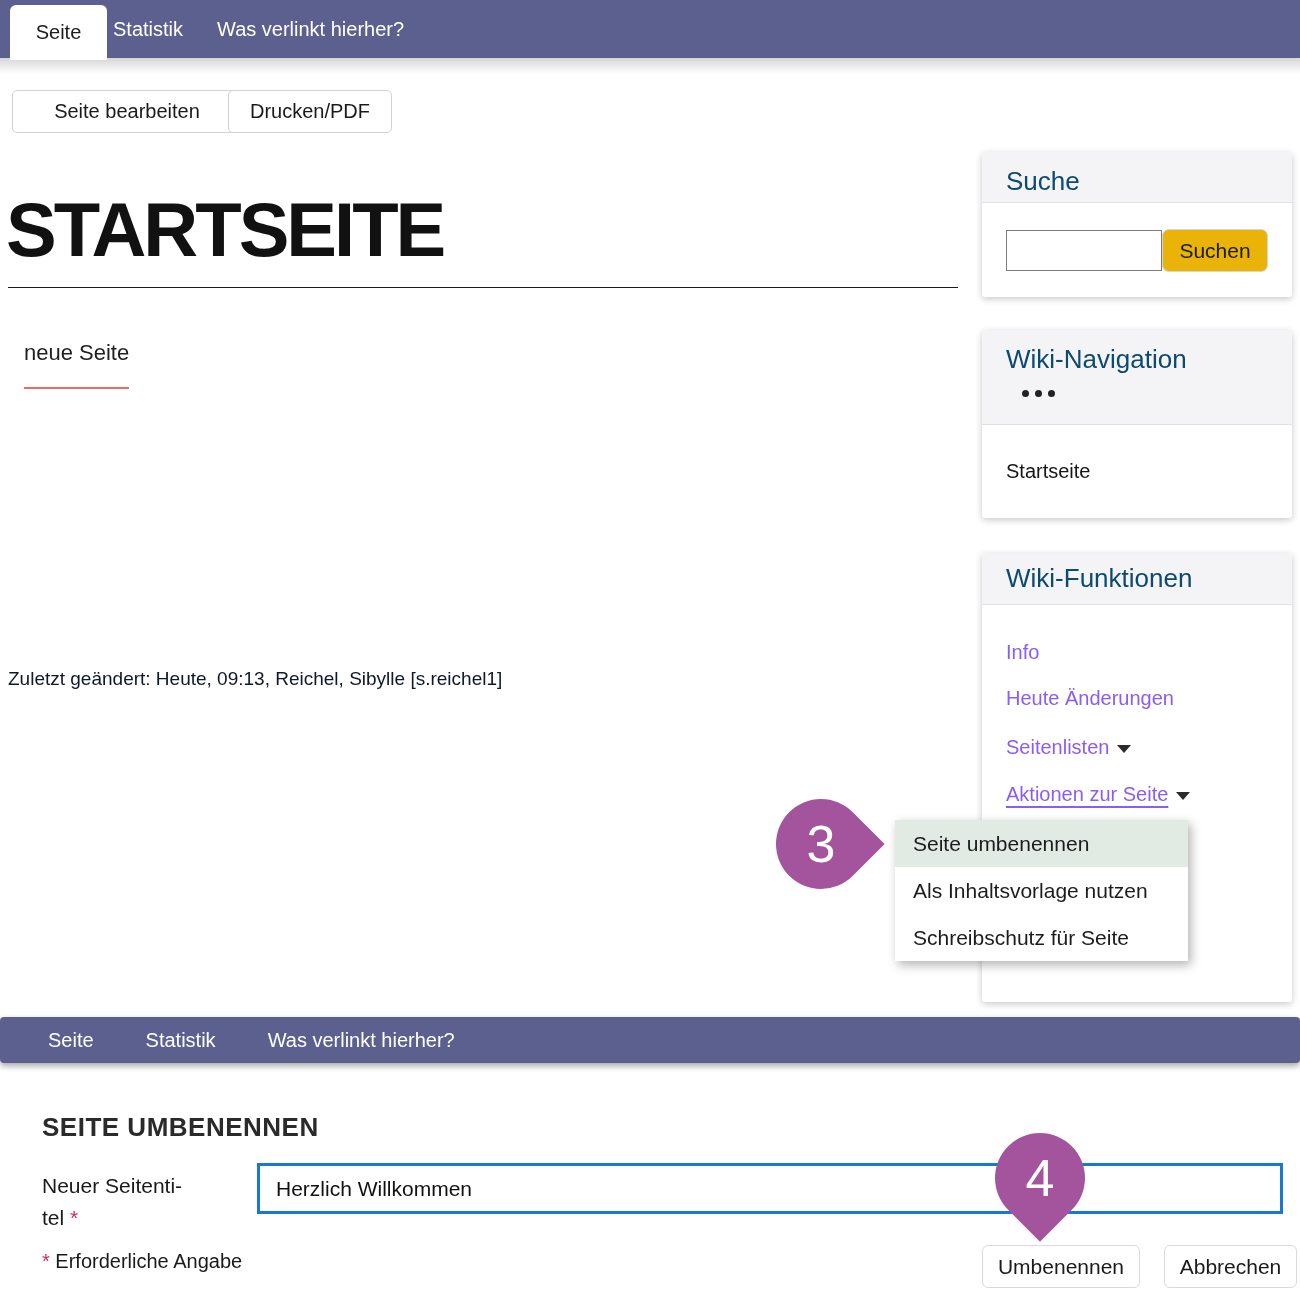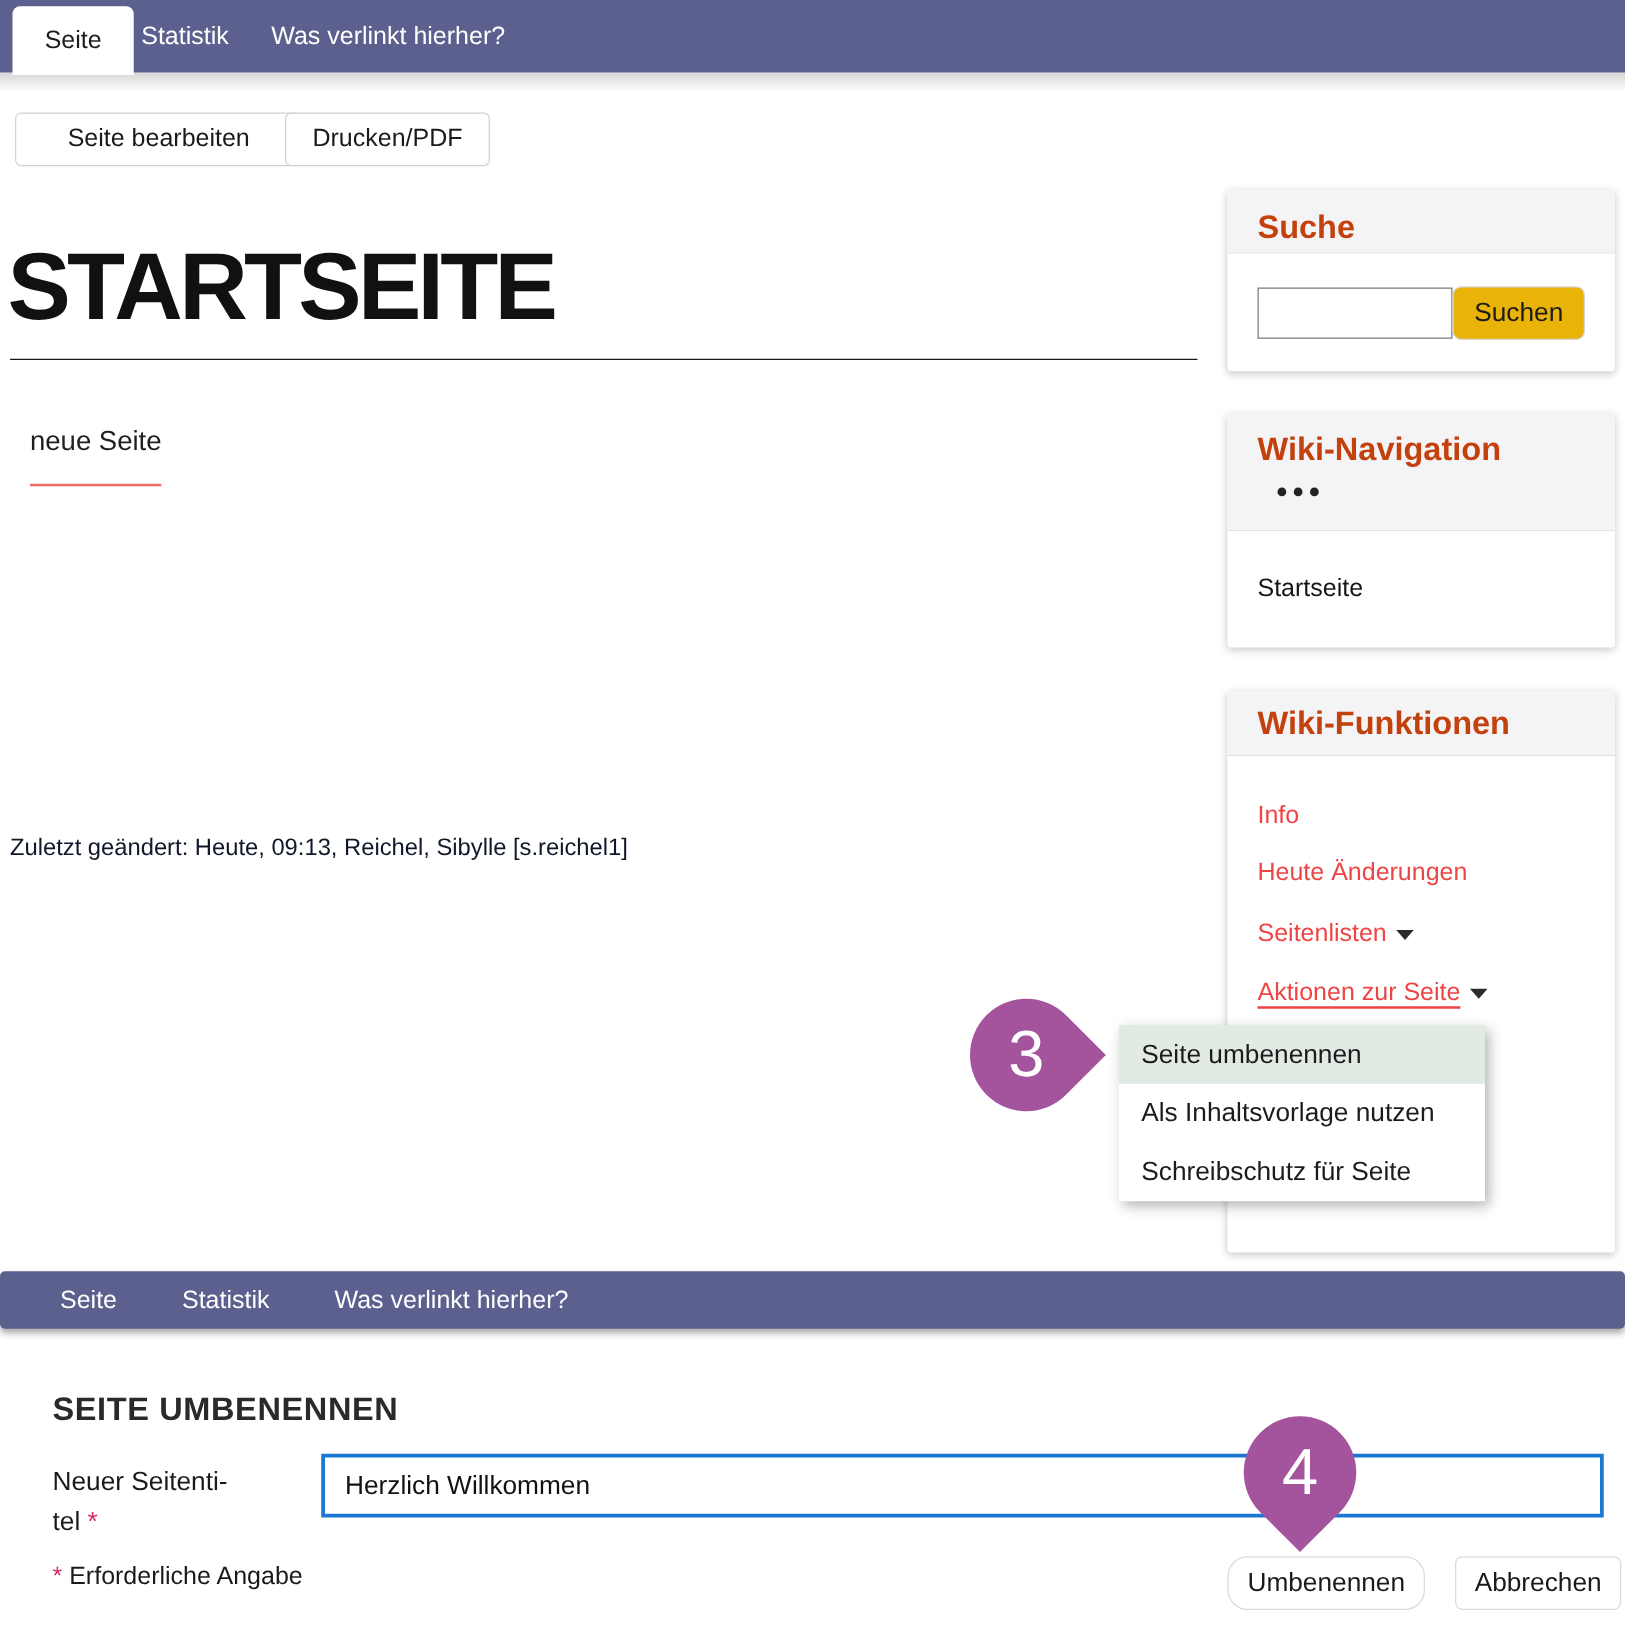--- a/index.html
+++ b/index.html
@@ -30,37 +30,37 @@
     letter-spacing:-3px; color:#111; }
   .title-rule { position:absolute; left:8px; top:287px; width:950px; height:0; border-top:1.5px solid #1a1a1a; }
   .content-link { position:absolute; left:24px; top:340px; font-size:22px; color:#1f1f1f;
     padding-bottom:21px; border-bottom:2px solid #ef6a63; cursor:pointer; }
   .meta-line { position:absolute; left:8px; top:668px; font-size:19px; color:#0f172a; }
 
   
   .sbox { position:absolute; left:982px; width:310px; background:#fff; border-radius:3px;
     box-shadow:0 2px 7px rgba(0,0,0,0.22); }
   .sbox-head { background:#f4f3f6; border-bottom:1px solid #e2e1e4; border-radius:3px 3px 0 0; }
-  .sbox-title { font-size:26px; font-weight:700; color:#c2410c; padding:14px 0 0 24px; }
+  .sbox-title { font-size:26px; font-weight:400; color:#0c4a6e; padding:14px 0 0 24px; }
   .box-suche { top:152px; height:145px; }
   .box-suche .sbox-head { height:51px; }
   .search-input { position:absolute; left:24px; top:78px; width:156px; height:41px;
     border:1px solid #7a7a7a; background:#fff; font-size:19px; padding:0 8px; }
   .search-btn { position:absolute; left:180px; top:77px; width:106px; height:43px; background:#eab308;
     border:1px solid #d6d6d6; border-radius:7px; font-size:21px; display:flex; align-items:center;
     justify-content:center; cursor:pointer; }
   .box-nav { top:330px; height:188px; }
   .box-nav .sbox-head { height:95px; }
   .ellipsis-icon { position:absolute; left:40px; top:60px; display:flex; gap:6px; cursor:pointer; }
   .ellipsis-icon i { width:7px; height:7px; border-radius:50%; background:#222; }
   .nav-item { position:absolute; left:24px; top:130px; font-size:20px; color:#161616; cursor:pointer; }
   .box-func { top:553px; height:449px; }
   .box-func .sbox-head { height:52px; }
   .box-func .sbox-title { padding-top:10px; }
-  .func-item { position:absolute; left:24px; font-size:20px; color:#ef4444; cursor:pointer; }
+  .func-item { position:absolute; left:24px; font-size:20px; color:#8b5cf6; cursor:pointer; }
   .fi-0 { top:88px; } .fi-1 { top:134px; } .fi-2 { top:183px; }
   .fi-3 { top:230px; text-decoration:underline; text-underline-offset:5px; }
   .caret { display:inline-block; width:0; height:0; border-left:7px solid transparent;
     border-right:7px solid transparent; border-top:8px solid #2b2b2b; margin-left:8px;
     vertical-align:middle; }
 
   
   .dropdown { position:absolute; left:895px; top:820px; width:293px; background:#fff;
     box-shadow:3px 4px 10px rgba(0,0,0,0.3); z-index:20; }
   .dd-item { height:47px; display:flex; align-items:center; padding-left:18px; font-size:21px;
@@ -87,21 +87,21 @@
   
   .form-heading { position:absolute; left:42px; top:1112px; font-size:26px; font-weight:700;
     letter-spacing:0.5px; color:#2a2a2a; }
   .form-label { position:absolute; left:42px; top:1170px; width:200px; font-size:21px;
     line-height:32px; color:#1a1a1a; }
   .req { color:#d82663; }
   .rename-input { position:absolute; left:257px; top:1163px; width:1026px; height:51px;
     border:3px solid #1a78d2; background:#fff; font-size:21px; padding:0 16px;
     font-family:"Liberation Sans", sans-serif; color:#111; z-index:5; }
   .req-note { position:absolute; left:42px; top:1250px; font-size:20px; color:#1a1a1a; }
-  .btn-rename { left:982px; top:1245px; width:158px; height:43px; border-radius:16px;
+  .btn-rename { left:982px; top:1245px; width:158px; height:43px; border-radius:6px;
     border:1px solid #ddd8de; font-size:21px; }
   .btn-cancel { left:1150px; top:1245px; width:133px; height:43px; border-radius:6px;
     border:1px solid #ddd8de; font-size:21px;margin-left:14px; }
 </style>
 </head>
 <body>
 
 <div class="canvas">
 
   <div class="topbar"></div>

